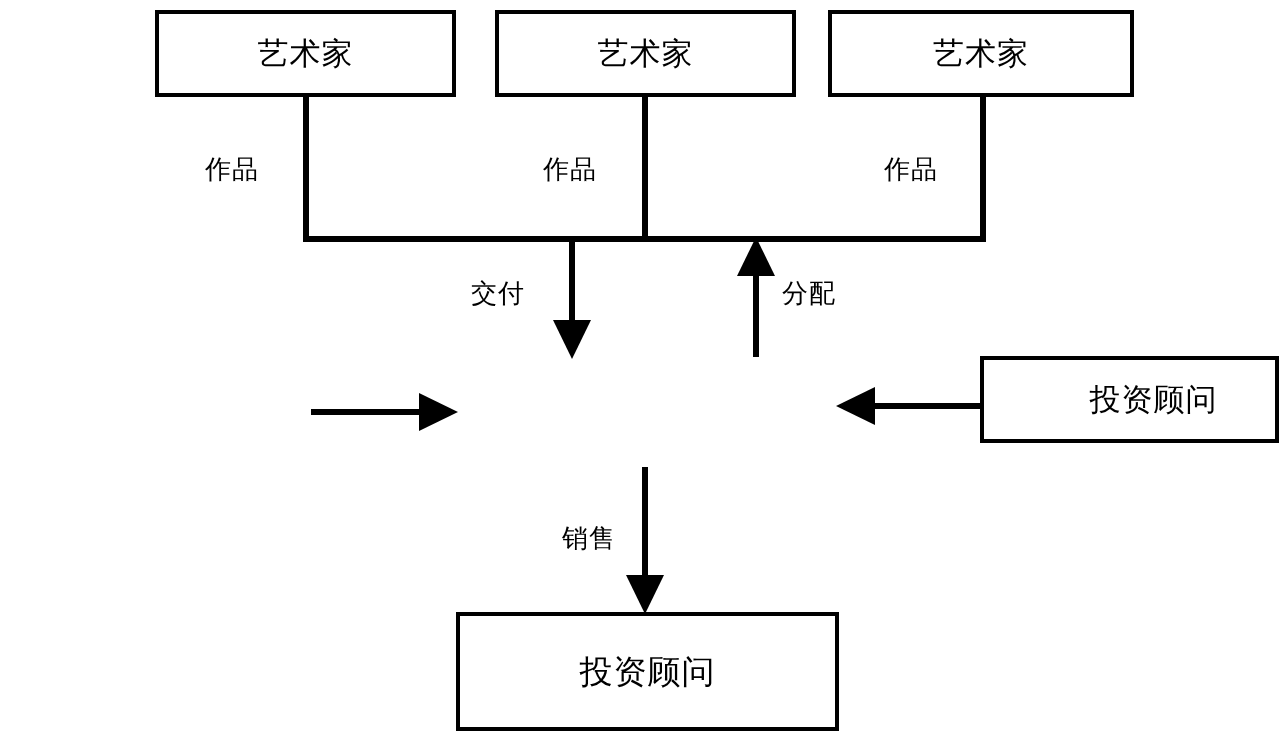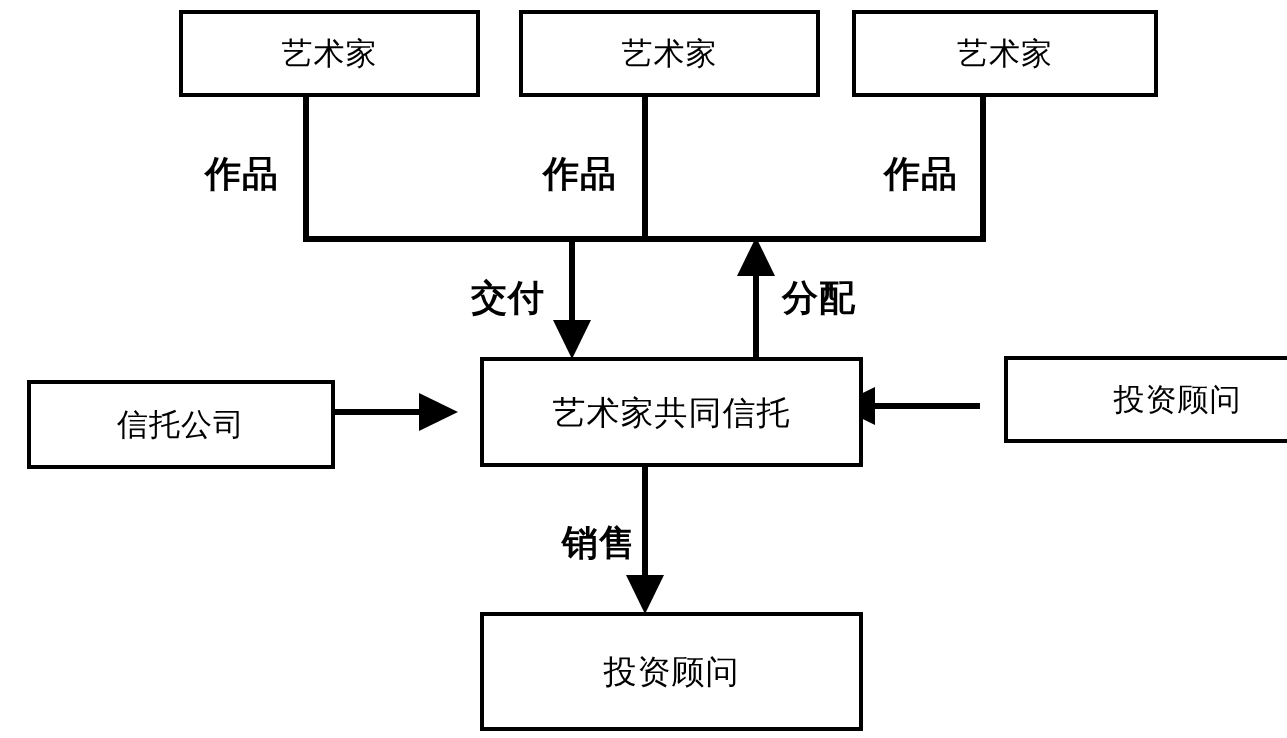--- a/index.html
+++ b/index.html
@@ -27,41 +27,39 @@
   }
   .node-box {
     position: absolute;
     box-sizing: border-box;
     border: 4px solid #000000;
     background: #ffffff;
     display: flex;
     align-items: center;
     justify-content: center;
     color: #000000;
-    margin-left: 24px;
   }
   .node-label {
     font-size: 31px;
     line-height: 1;
     letter-spacing: 1px;
     white-space: nowrap;
     font-weight: 400;
   }
   .node-label.big {
     font-size: 33px;
   }
   .edge-label {
     position: absolute;
-    font-size: 36px;
+    font-size: 26px;
     line-height: 1;
     letter-spacing: 1px;
     white-space: nowrap;
     color: #000000;
     background: transparent;
-    font-weight: bold;
   }
   
   #artist-box-0 { left: 155px; top: 10px;  width: 301px; height: 87px; }
   #artist-box-1 { left: 495px; top: 10px;  width: 301px; height: 87px; }
   #artist-box-2 { left: 828px; top: 10px;  width: 306px; height: 87px; }
   
   #trust-company-box   { left: 3px;   top: 380px; width: 308px; height: 89px; }
   #artist-trust-box    { left: 456px; top: 357px; width: 383px; height: 110px; }
   #investment-advisor-box { left: 980px; top: 356px; width: 299px; height: 87px; padding-left: 48px; }
   
@@ -120,27 +118,21 @@
   </div>
 
   <div class="node-box" id="artist-box-1">
     <span class="node-label">艺术家</span>
   </div>
 
   <div class="node-box" id="artist-box-2">
     <span class="node-label">艺术家</span>
   </div>
 
-  <div class="node-box" id="trust-company-box">
-    <span class="node-label">信托公司</span>
-  </div>
 
-  <div class="node-box" id="artist-trust-box">
-    <span class="node-label big">艺术家共同信托</span>
-  </div>
 
   <div class="node-box" id="investment-advisor-box">
     <span class="node-label">投资顾问</span>
   </div>
 
   <div class="node-box" id="art-market-box">
     <span class="node-label big">投资顾问</span>
   </div>
 
   <div class="edge-label" id="label-work-0">作品</div>

